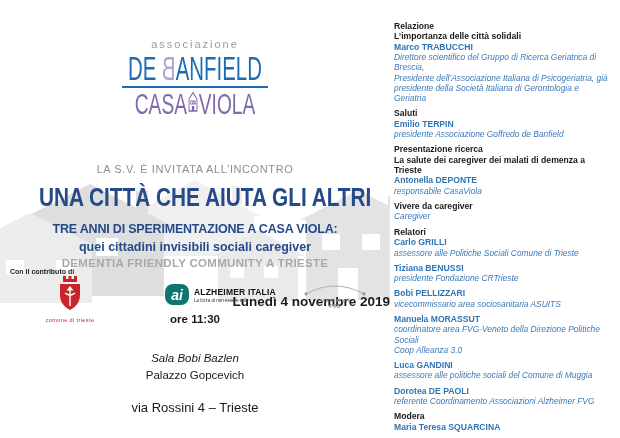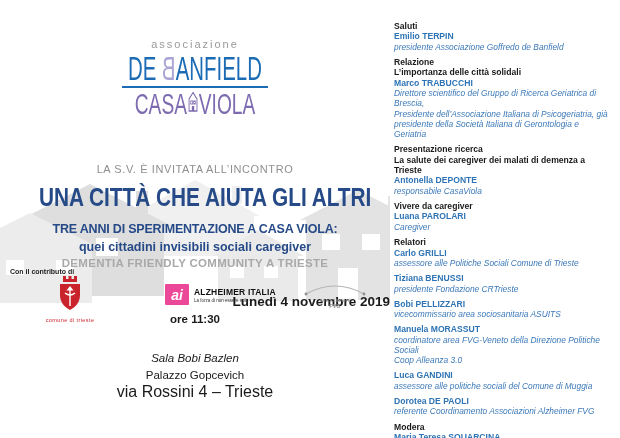--- a/index.html
+++ b/index.html
@@ -30,29 +30,29 @@
             white-space:nowrap; transform:scaleX(.80); transform-origin:center; }
   .sub1   { margin-top:9px;  font-size:12.5px; font-weight:bold; color:#264a87; letter-spacing:-.2px;}
   .sub2   { margin-top:4px;  font-size:12.5px; font-weight:bold; color:#264a87; }
   .sub3   { margin-top:3px;  font-size:11.5px; font-weight:600; color:#a9a9a9; letter-spacing:.3px;}
 
   
   .evt-date { margin-top:25px; font-size:13.5px; font-weight:bold; color:#1a1a1a;text-align:right; }
   .evt-time { margin-top:4px;  font-size:11.5px; font-weight:bold; color:#1a1a1a; }
   .evt-room { margin-top:27px; font-size:11.5px; font-style:italic; color:#1a1a1a; }
   .evt-bldg { margin-top:5px;  font-size:11.5px; color:#1a1a1a; }
-  .evt-addr { margin-top:2px;  font-size:16px; color:#1a1a1a; }
+  .evt-addr { margin-top:19px;  font-size:13px; color:#1a1a1a; }
 
   
   .sponsors { position:absolute; left:0; bottom:4px; width:390px; height:52px; z-index:2; text-align:left;}
   .sp-label { position:absolute; left:10px; top:0; font-size:7px; font-weight:bold; color:#222; }
   .sp-trieste { position:absolute; left:40px; top:8px; width:60px; text-align:center; }
   .sp-trieste-name { font-size:5.5px; color:#c9242b; margin-top:1px; letter-spacing:.4px;}
   .sp-alz { position:absolute; left:165px; top:16px; display:flex; align-items:center; gap:5px; }
-  .alz-mark { width:24px; height:21px; background:#ec4899; border-radius:1px; color:#fff;
+  .alz-mark { width:24px; height:21px; background:#0f766e; border-radius:8px; color:#fff;
               font-weight:bold; font-style:italic; font-size:14px; display:flex;
               align-items:center; justify-content:center; }
   .alz-name { font-size:8.5px; font-weight:bold; color:#111; letter-spacing:.2px;}
   .alz-tag  { font-size:4.5px; color:#333; margin-top:1px;}
   .sp-fvg { position:absolute; left:303px; top:14px; width:64px; text-align:center; }
   .fvg-l1 { font-size:5px; color:#8d8d8d; letter-spacing:.3px; margin-top:-3px;}
   .fvg-l2 { font-size:5.5px; color:#8d8d8d; font-weight:bold; }
 
   
   .right { width:230px; padding:21px 8px 0 4px; }
@@ -184,41 +184,40 @@
           <circle cx="61" cy="12" r="1.4" fill="#8d8d8d"></circle>
         </svg>
         <div class="fvg-l1">associazioni</div>
         <div class="fvg-l2">FVG</div>
       </div>
     </div>
   </div>
 
   <div class="right">
       <div class="pgroup">
-        <div class="pl-h">Saluti</div>
-        <div class="pl-n">Emilio TERPIN</div>
-        <div class="pl-d">presidente Associazione Goffredo de Banfield</div>
-      </div>
-      <div class="pgroup">
         <div class="pl-h">Relazione</div>
         <div class="pl-h">L’importanza delle città solidali</div>
         <div class="pl-n">Marco TRABUCCHI</div>
         <div class="pl-d">Direttore scientifico del Gruppo di Ricerca Geriatrica di Brescia,
 Presidente dell’Associazione Italiana di Psicogeriatria, già
 presidente della Società Italiana di Gerontologia e Geriatria</div>
       </div>
       <div class="pgroup">
+        <div class="pl-h">Saluti</div>
+        <div class="pl-n">Emilio TERPIN</div>
+        <div class="pl-d">presidente Associazione Goffredo de Banfield</div>
+      </div>
+      <div class="pgroup">
         <div class="pl-h">Presentazione ricerca</div>
         <div class="pl-h">La salute dei caregiver dei malati di demenza a Trieste</div>
         <div class="pl-n">Antonella DEPONTE</div>
         <div class="pl-d">responsabile CasaViola</div>
       </div>
       <div class="pgroup">
         <div class="pl-h">Vivere da caregiver</div>
-        <div class="pl-n">Luana PAROLARI</div>
         <div class="pl-d">Caregiver</div>
       </div>
       <div class="pgroup">
         <div class="pl-h">Relatori</div>
         <div class="pl-n">Carlo GRILLI</div>
         <div class="pl-d">assessore alle Politiche Sociali Comune di Trieste</div>
       </div>
       <div class="pgroup">
         <div class="pl-n">Tiziana BENUSSI</div>
         <div class="pl-d">presidente Fondazione CRTrieste</div>

